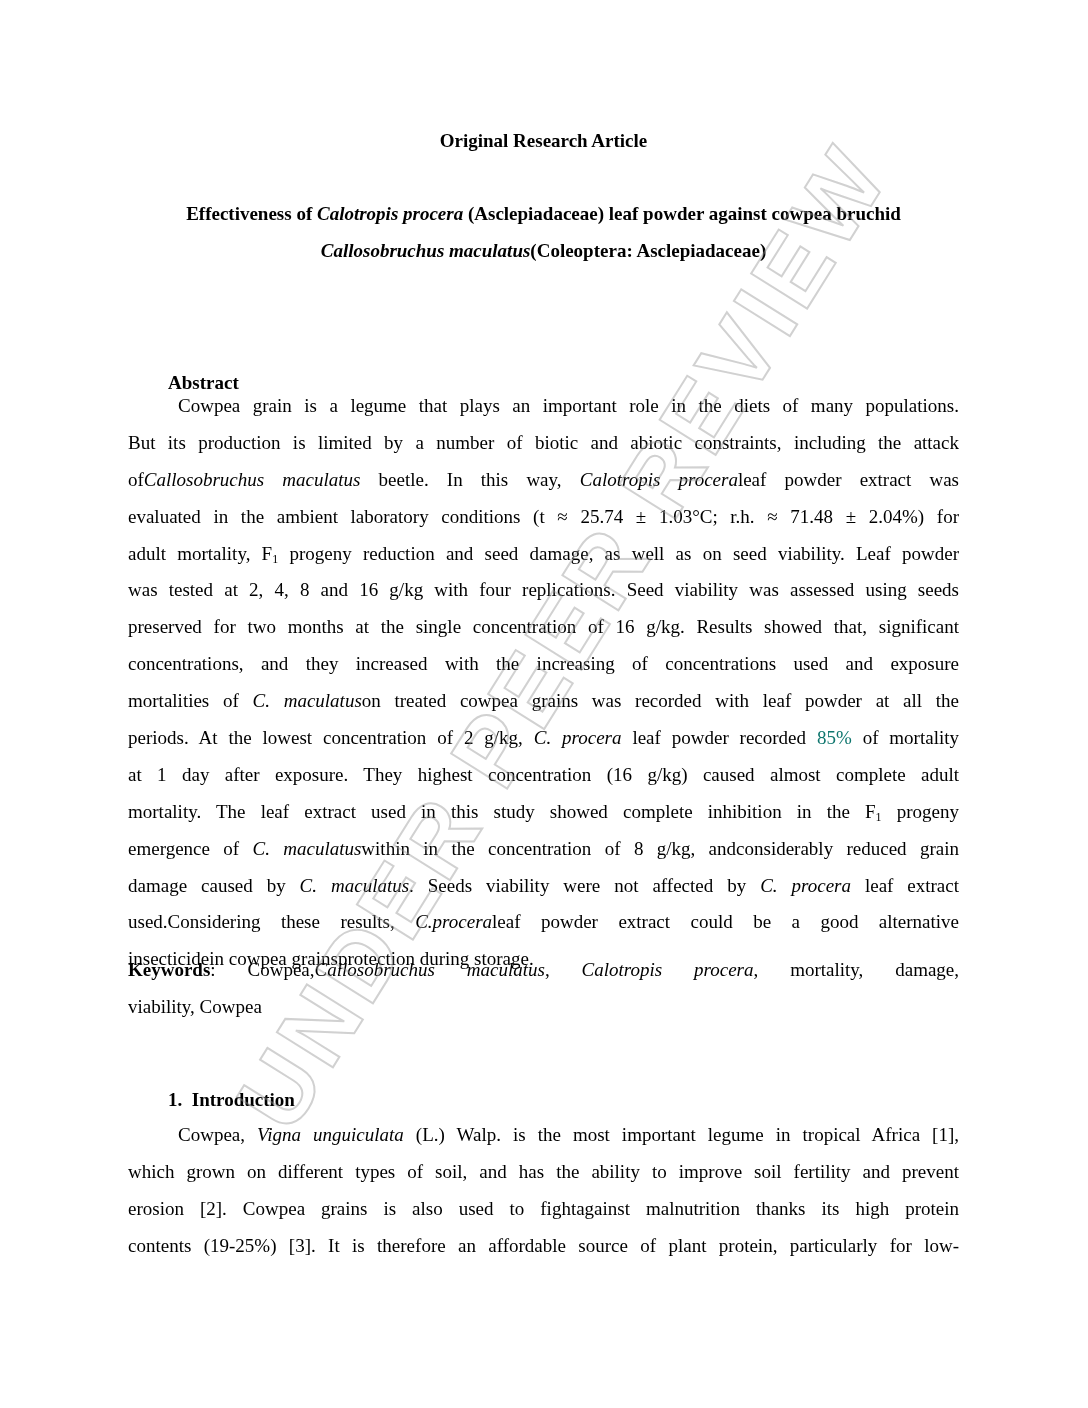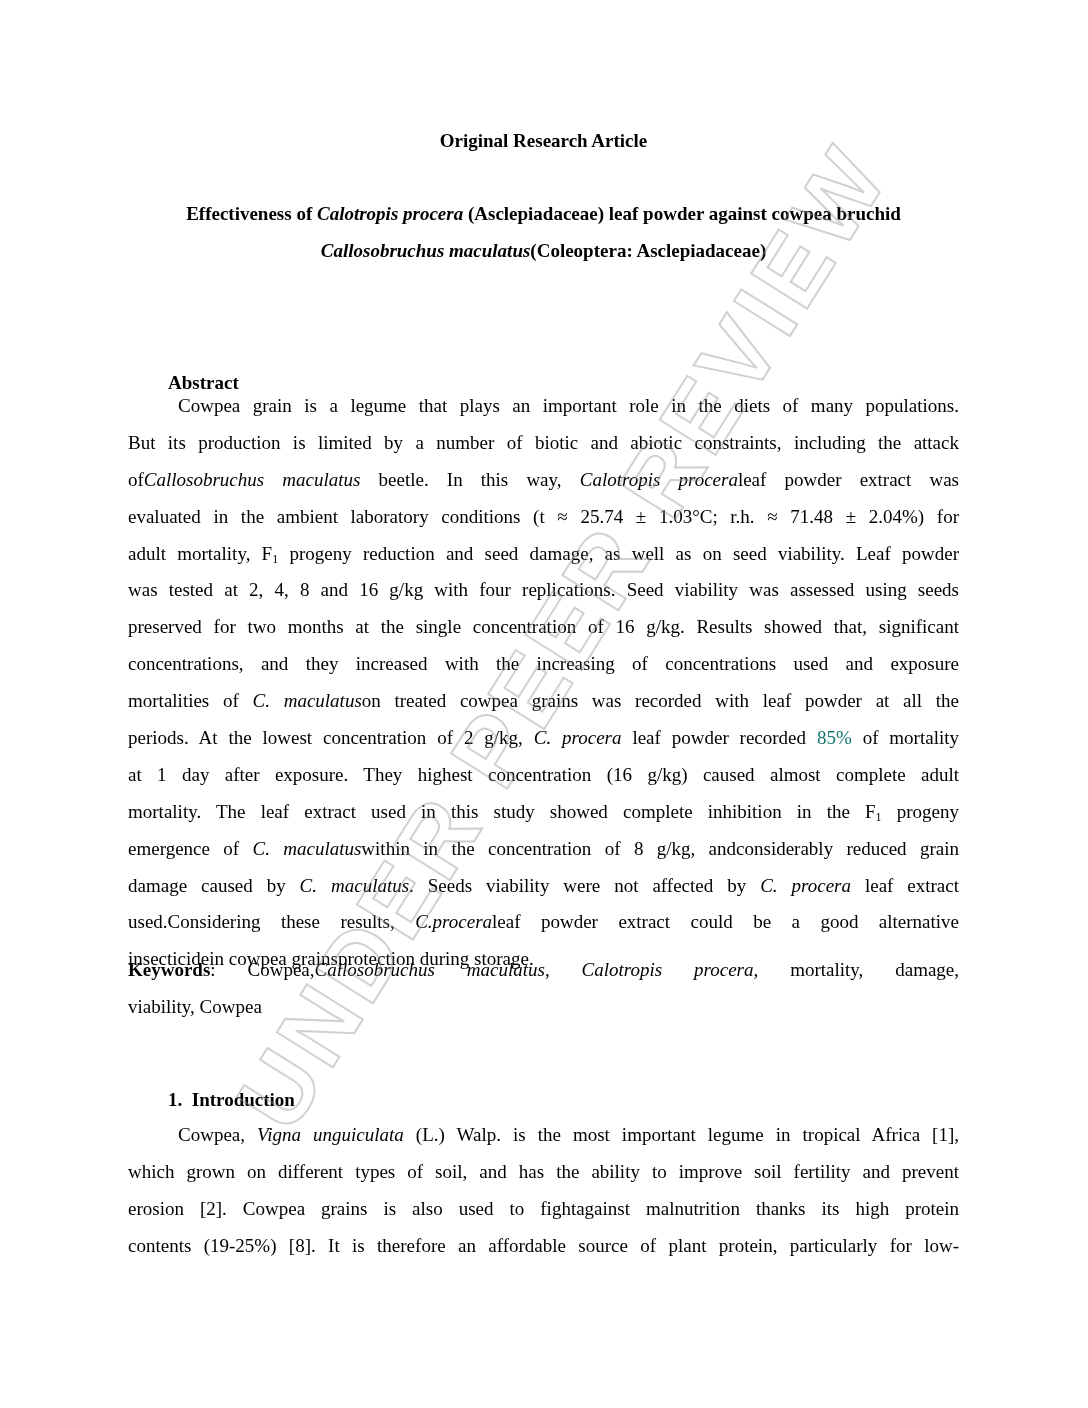--- a/index.html
+++ b/index.html
@@ -132,20 +132,20 @@
       <span class="line"><b>Keywords</b><span style="white-space:pre">: </span><span>Cowpea,</span><i>Callosobruchus maculatus</i><span style="white-space:pre">, </span><i>Calotropis procera</i><span>, mortality, damage,</span></span>
       <span class="line last"><span>viability, Cowpea</span></span>
     </div>
 
     <div class="heading intro-heading" style="white-space:pre">1.  Introduction</div>
 
     <div class="para intro-body">
       <span class="line indent"><span>Cowpea, </span><i>Vigna unguiculata</i><span> (L.) Walp. is the most important legume in tropical Africa [1],</span></span>
       <span class="line"><span>which grown on different types of soil, and has the ability to improve soil fertility and prevent</span></span>
       <span class="line"><span>erosion [2]. Cowpea grains is also used to fightagainst malnutrition thanks its high protein</span></span>
-      <span class="line"><span>contents (19-25%) [8]. It is therefore an affordable source of plant protein, particularly for low-</span></span>
+      <span class="line"><span>contents (19-25%) [3]. It is therefore an affordable source of plant protein, particularly for low-</span></span>
     </div>
 
   </div>
 
   <div class="watermark">UNDER PEER REVIEW</div>
 
 </div>
 
 </body></html>

